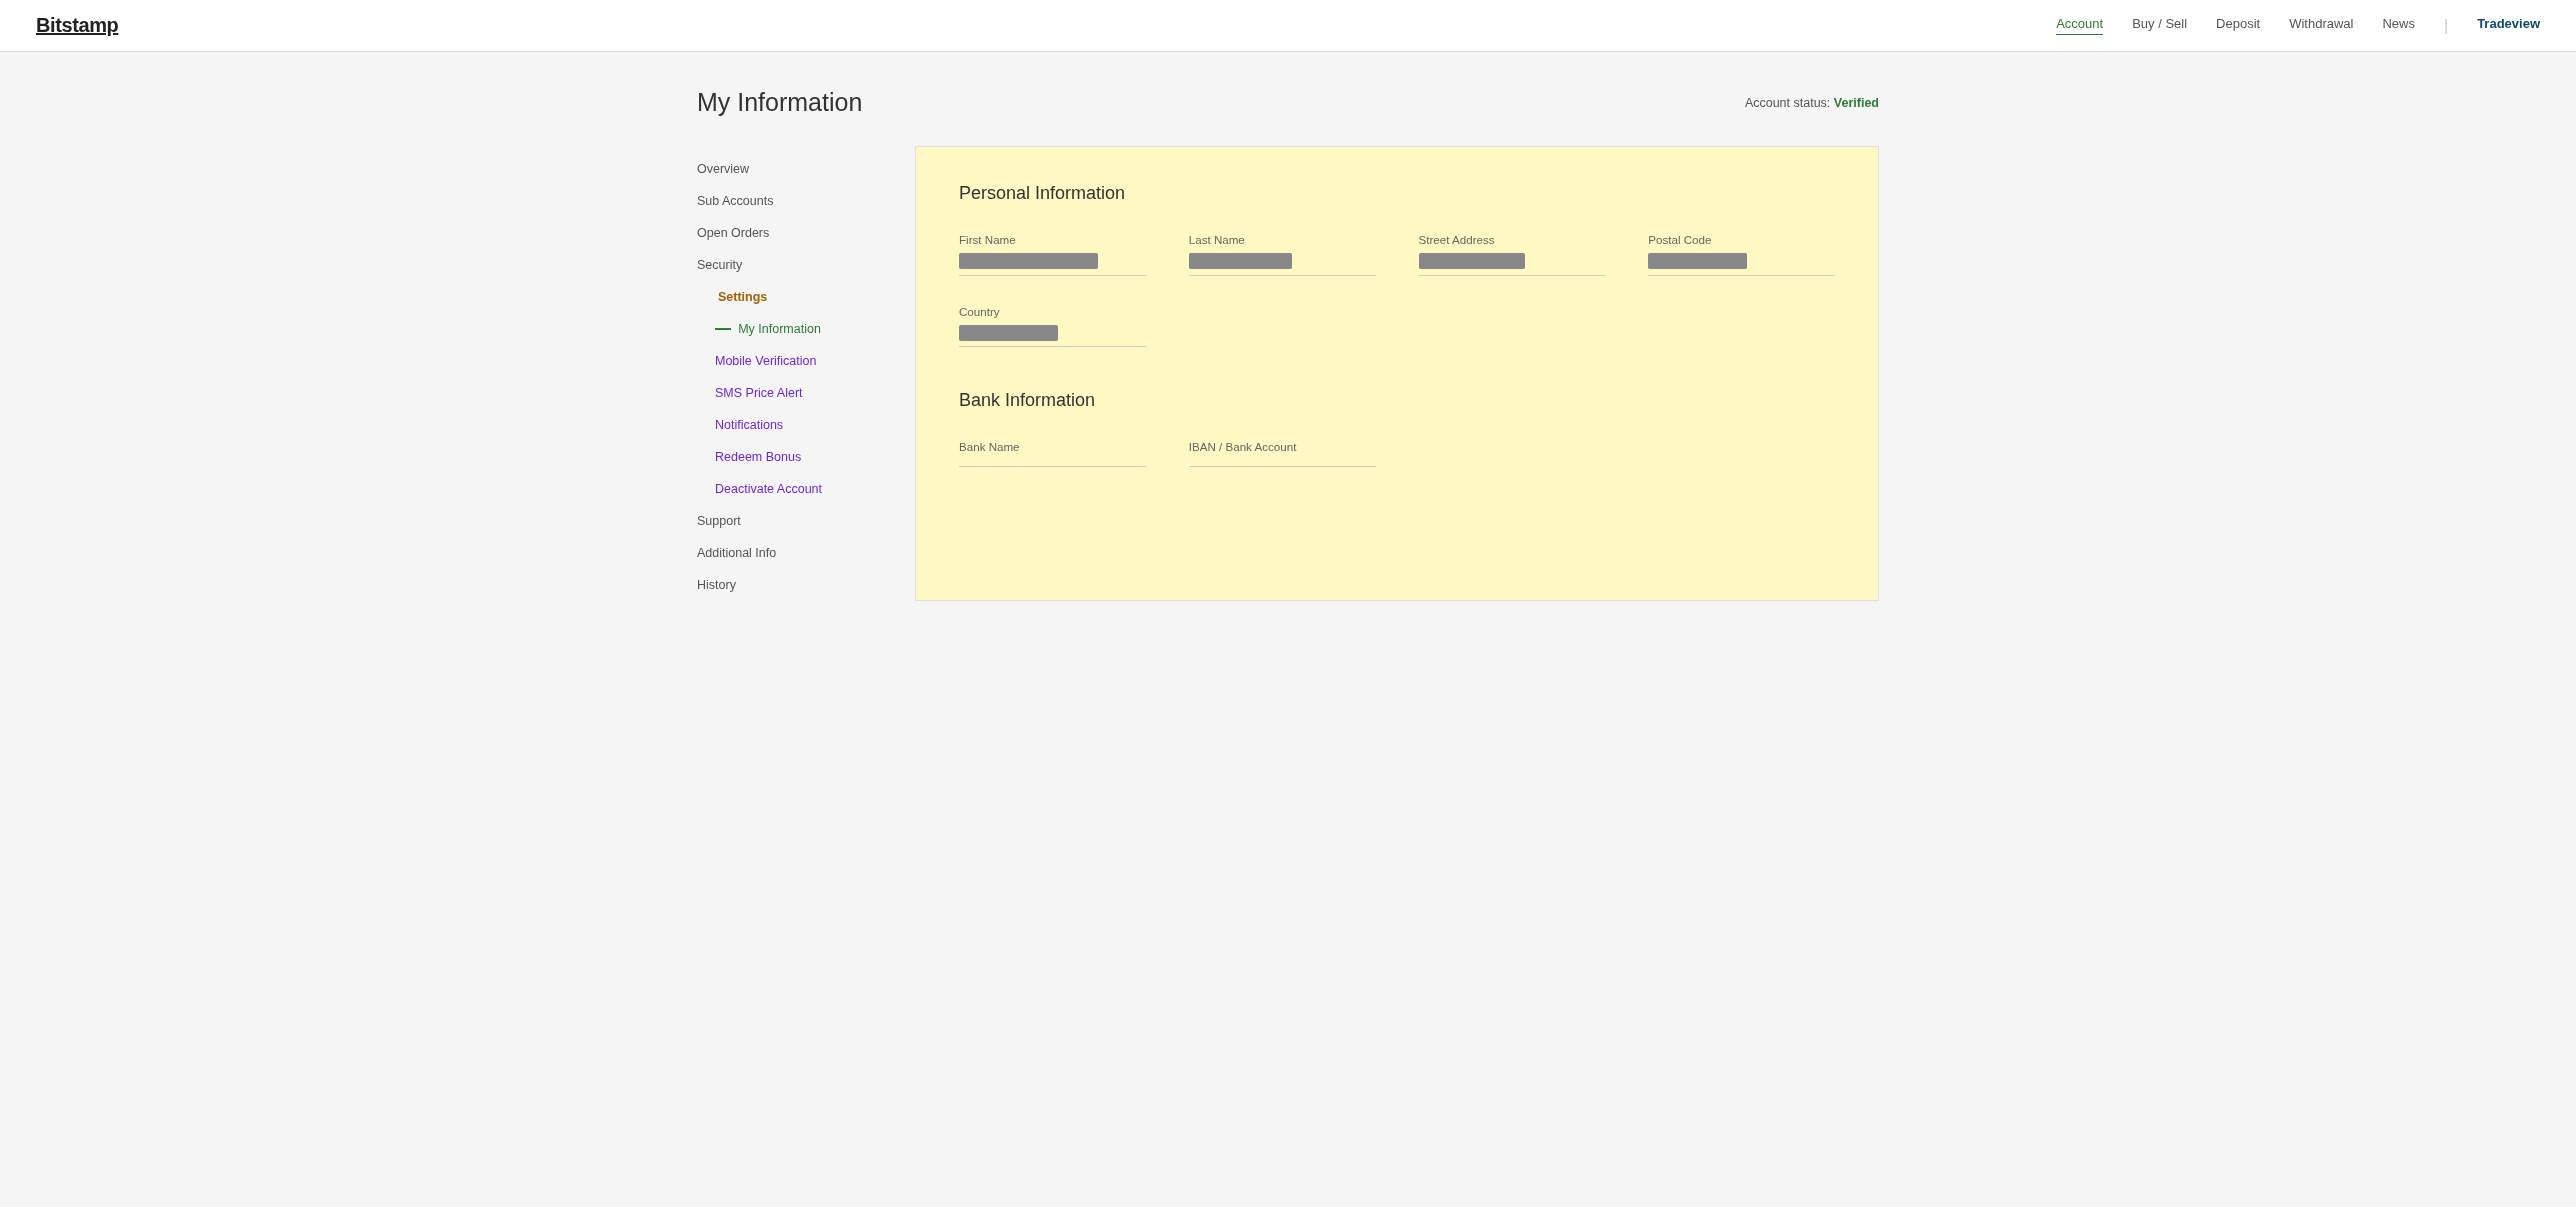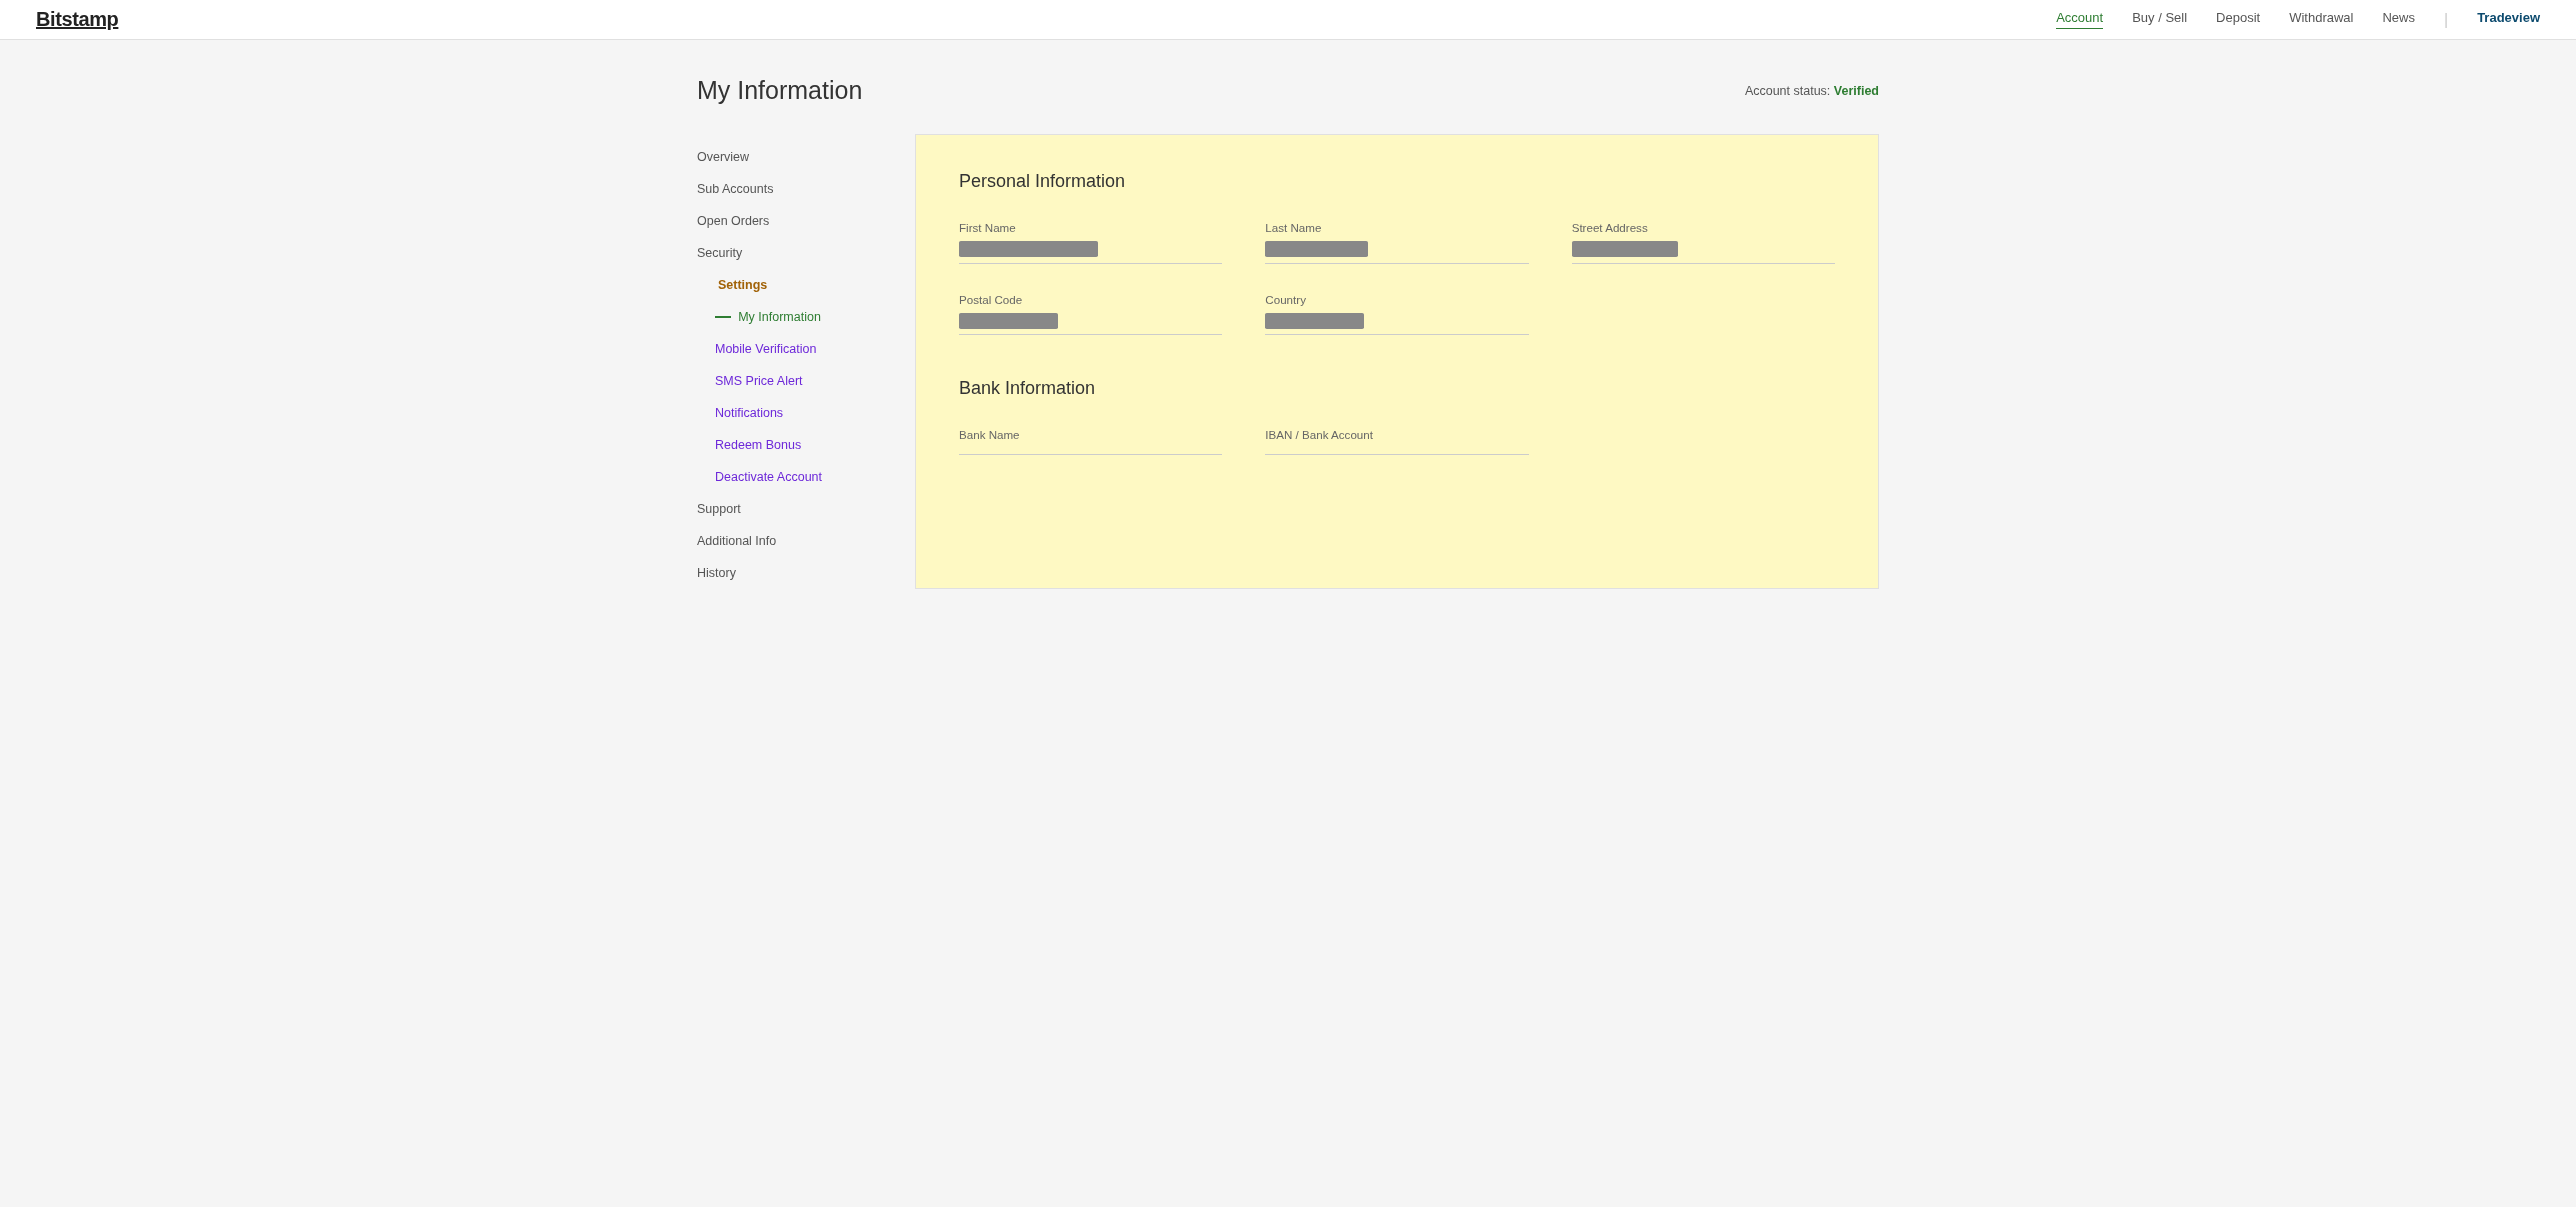--- a/index.html
+++ b/index.html
@@ -11,21 +11,21 @@
     }
 
     
     .header {
       background: #fff;
       border-bottom: 0.9px solid #e0e0e0;
       display: flex;
       align-items: center;
       justify-content: space-between;
       padding: 0 36px;
-      height: 40px;
+      height: 52px;
       position: sticky;
       top: 0;
       z-index: 100;
     }
     .logo {
       font-size: 20px;
       font-weight: 700;
       color: #222;
       text-decoration: underline;
       letter-spacing: -0.4px;
@@ -137,21 +137,21 @@
 
     .section-title {
       font-size: 18px;
       font-weight: 400;
       color: #333;
       margin-bottom: 29px;
     }
 
     .form-grid {
       display: grid;
-      grid-template-columns: 1fr 1fr 1fr;
+      grid-template-columns: 1fr 1fr 1fr 1fr;
       gap: 29px 43px;
       margin-bottom: 43px;
     }
 
     .form-field {
       display: flex;
       flex-direction: column;
       gap: 7.2px;
     }
 

